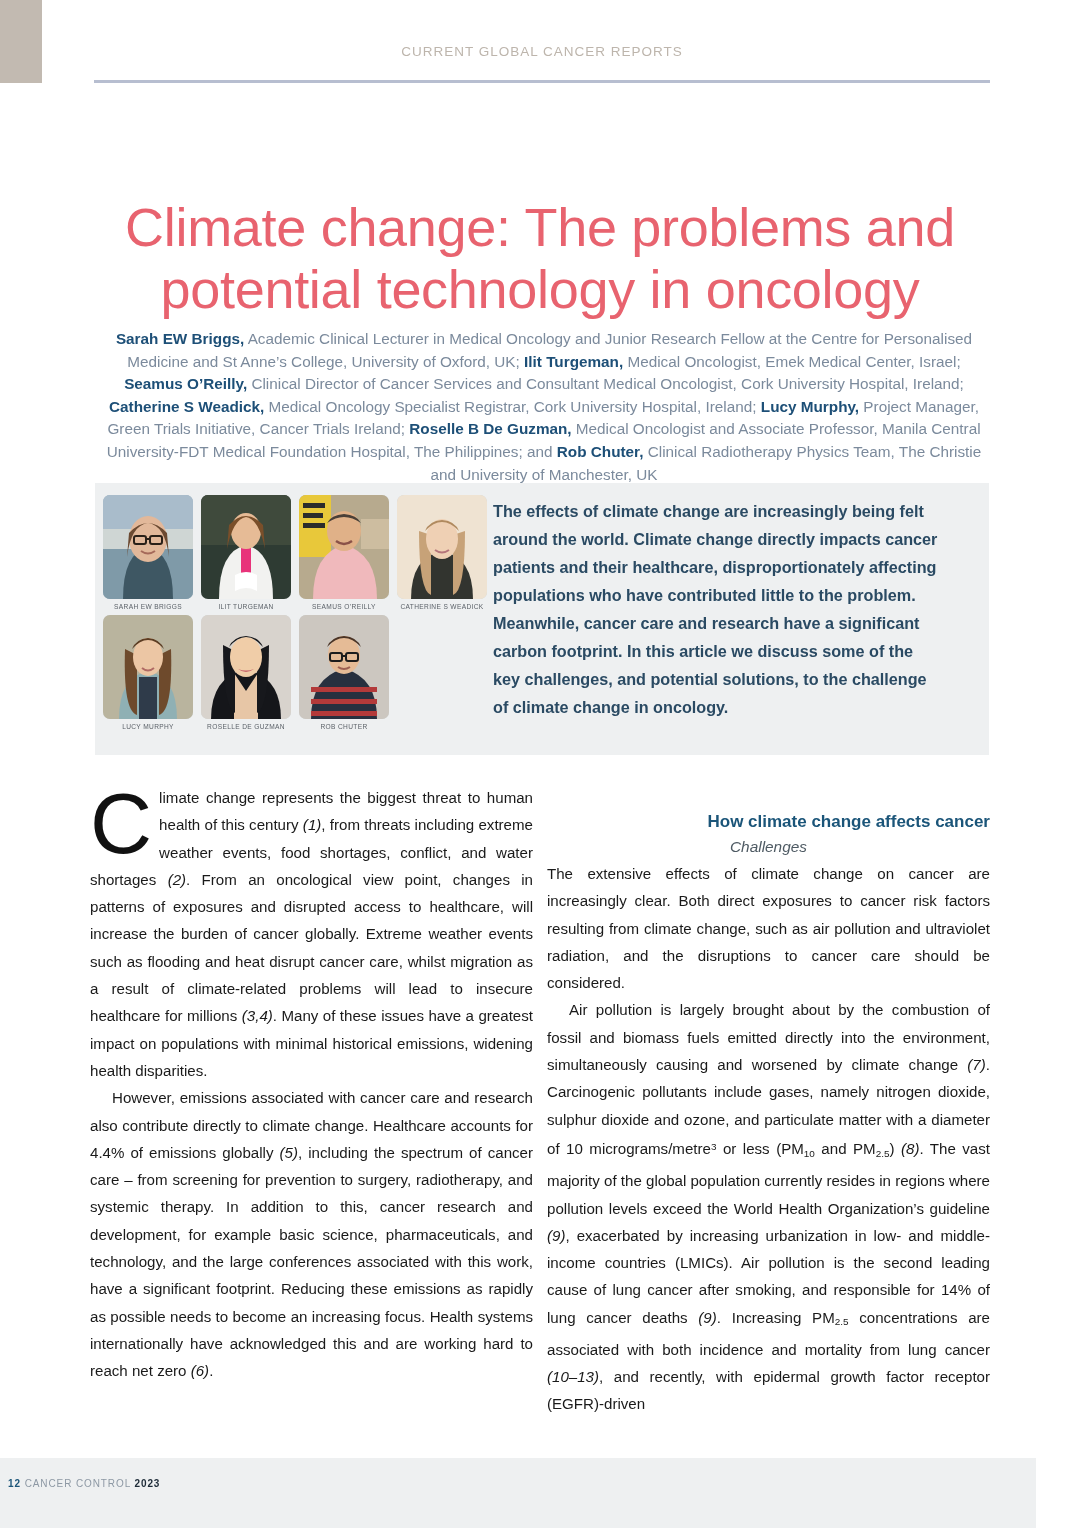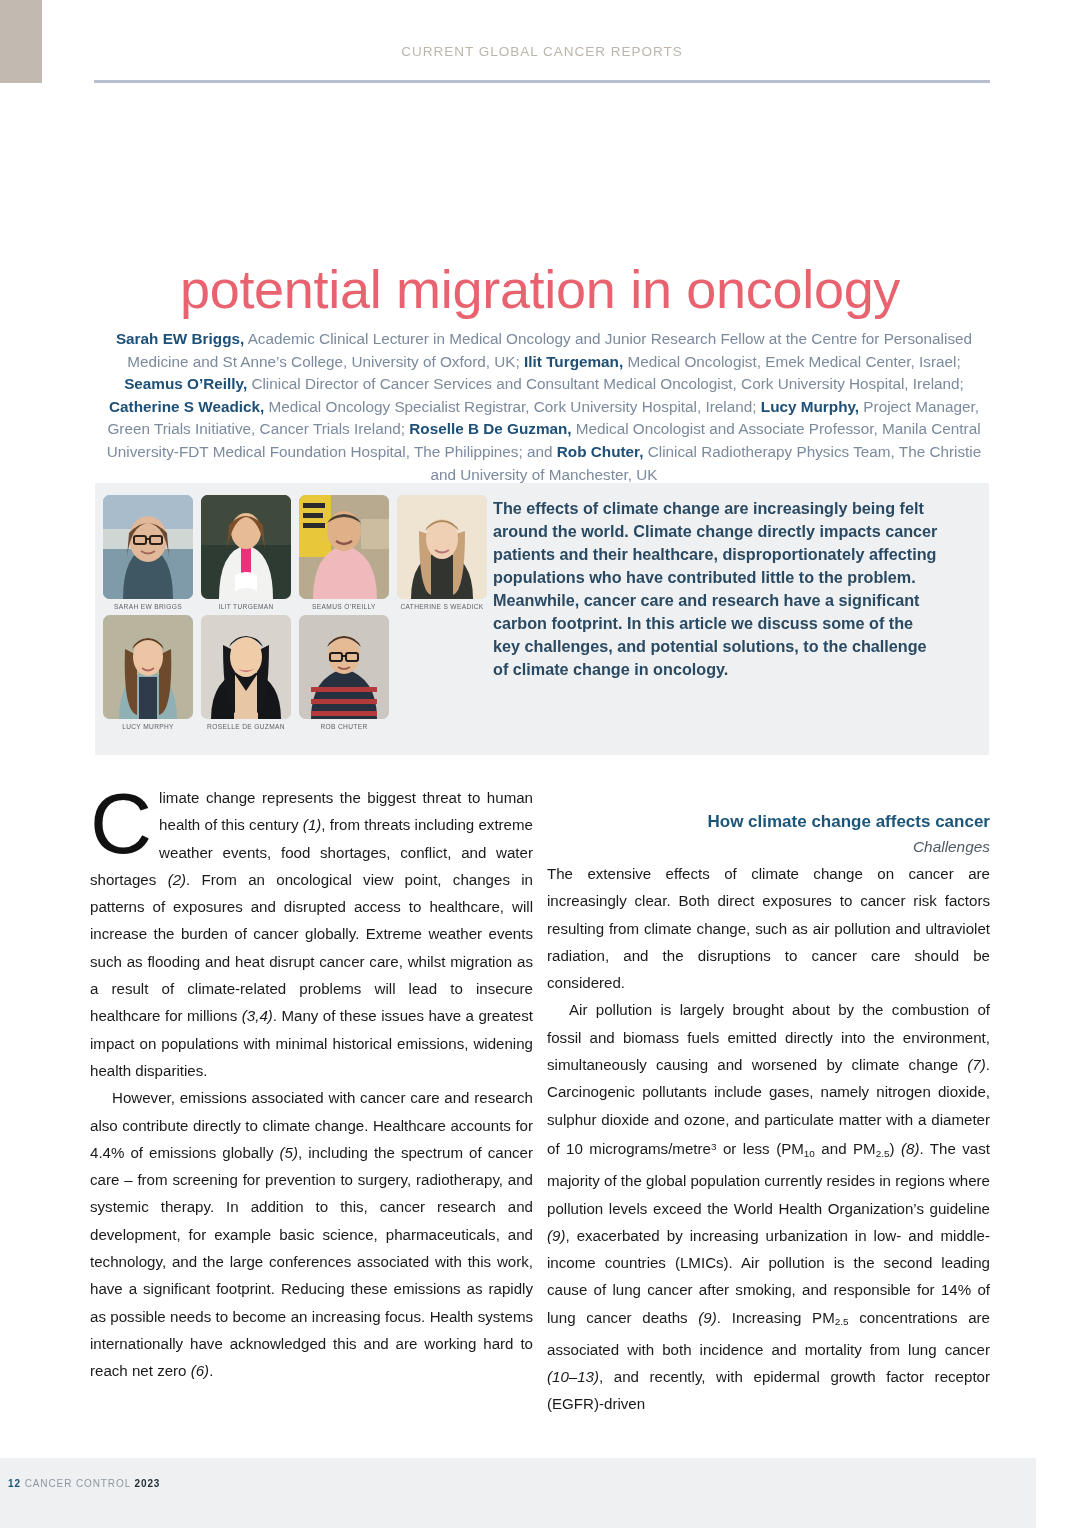--- a/index.html
+++ b/index.html
@@ -124,21 +124,21 @@
     color: #5b6168;
     white-space: nowrap;
   }
 
   .abstract {
     position: absolute;
     left: 493px;
     top: 497px;
     width: 446px;
     font-size: 16.2px;
-    line-height: 23px;
+    line-height: 28px;
     color: #2a4a63;
     font-weight: 700;
   }
 
   
   .col {
     position: absolute;
     top: 784px;
     width: 443px;
     font-size: 15.1px;
@@ -173,21 +173,21 @@
     color: #1b5579;
     text-align: right;
   }
   h3.sub-head {
     margin: 0 0 1px 0;
     font-size: 15.4px;
     line-height: 24px;
     font-weight: 400;
     font-style: italic;
     color: #4e5a63;
-    text-align: right;
+    text-align: center;
   }
   sub { font-size: 0.66em; vertical-align: -0.25em; }
   sup { font-size: 0.66em; vertical-align: 0.45em; }
 
   
   .footer-rule {
     position: absolute;
     left: 0;
     top: 1458px;
     width: 1080px;
@@ -212,22 +212,22 @@
 <body>
 
 <div class="page">
 
   <div class="corner-tab"></div>
 
   <div class="running-head">CURRENT GLOBAL CANCER REPORTS</div>
   <div class="head-rule"></div>
 
   <h1 class="title">
-    <br>
-    <span>potential migration in oncology</span>
+    <span>Climate change: The problems and</span><br>
+    <span>potential technology in oncology</span>
   </h1>
 
   <div class="authors">
     <b>Sarah EW Briggs,</b><span> Academic Clinical Lecturer in Medical Oncology and Junior Research Fellow at the Centre for Personalised Medicine and St Anne’s College, University of Oxford, UK; </span><b>Ilit Turgeman,</b><span> Medical Oncologist, Emek Medical Center, Israel; </span><b>Seamus O’Reilly,</b><span> Clinical Director of Cancer Services and Consultant Medical Oncologist, Cork University Hospital, Ireland; </span><b>Catherine S Weadick,</b><span> Medical Oncology Specialist Registrar, Cork University Hospital, Ireland; </span><b>Lucy Murphy,</b><span> Project Manager, Green Trials Initiative, Cancer Trials Ireland; </span><b>Roselle B De Guzman,</b><span> Medical Oncologist and Associate Professor, Manila Central University-FDT Medical Foundation Hospital, The Philippines; and </span><b>Rob Chuter,</b><span> Clinical Radiotherapy Physics Team, The Christie and University of Manchester, UK</span>
   </div>
 
   <div class="panel"></div>
 
   <div class="photo-grid">
     <div class="photo-row">

